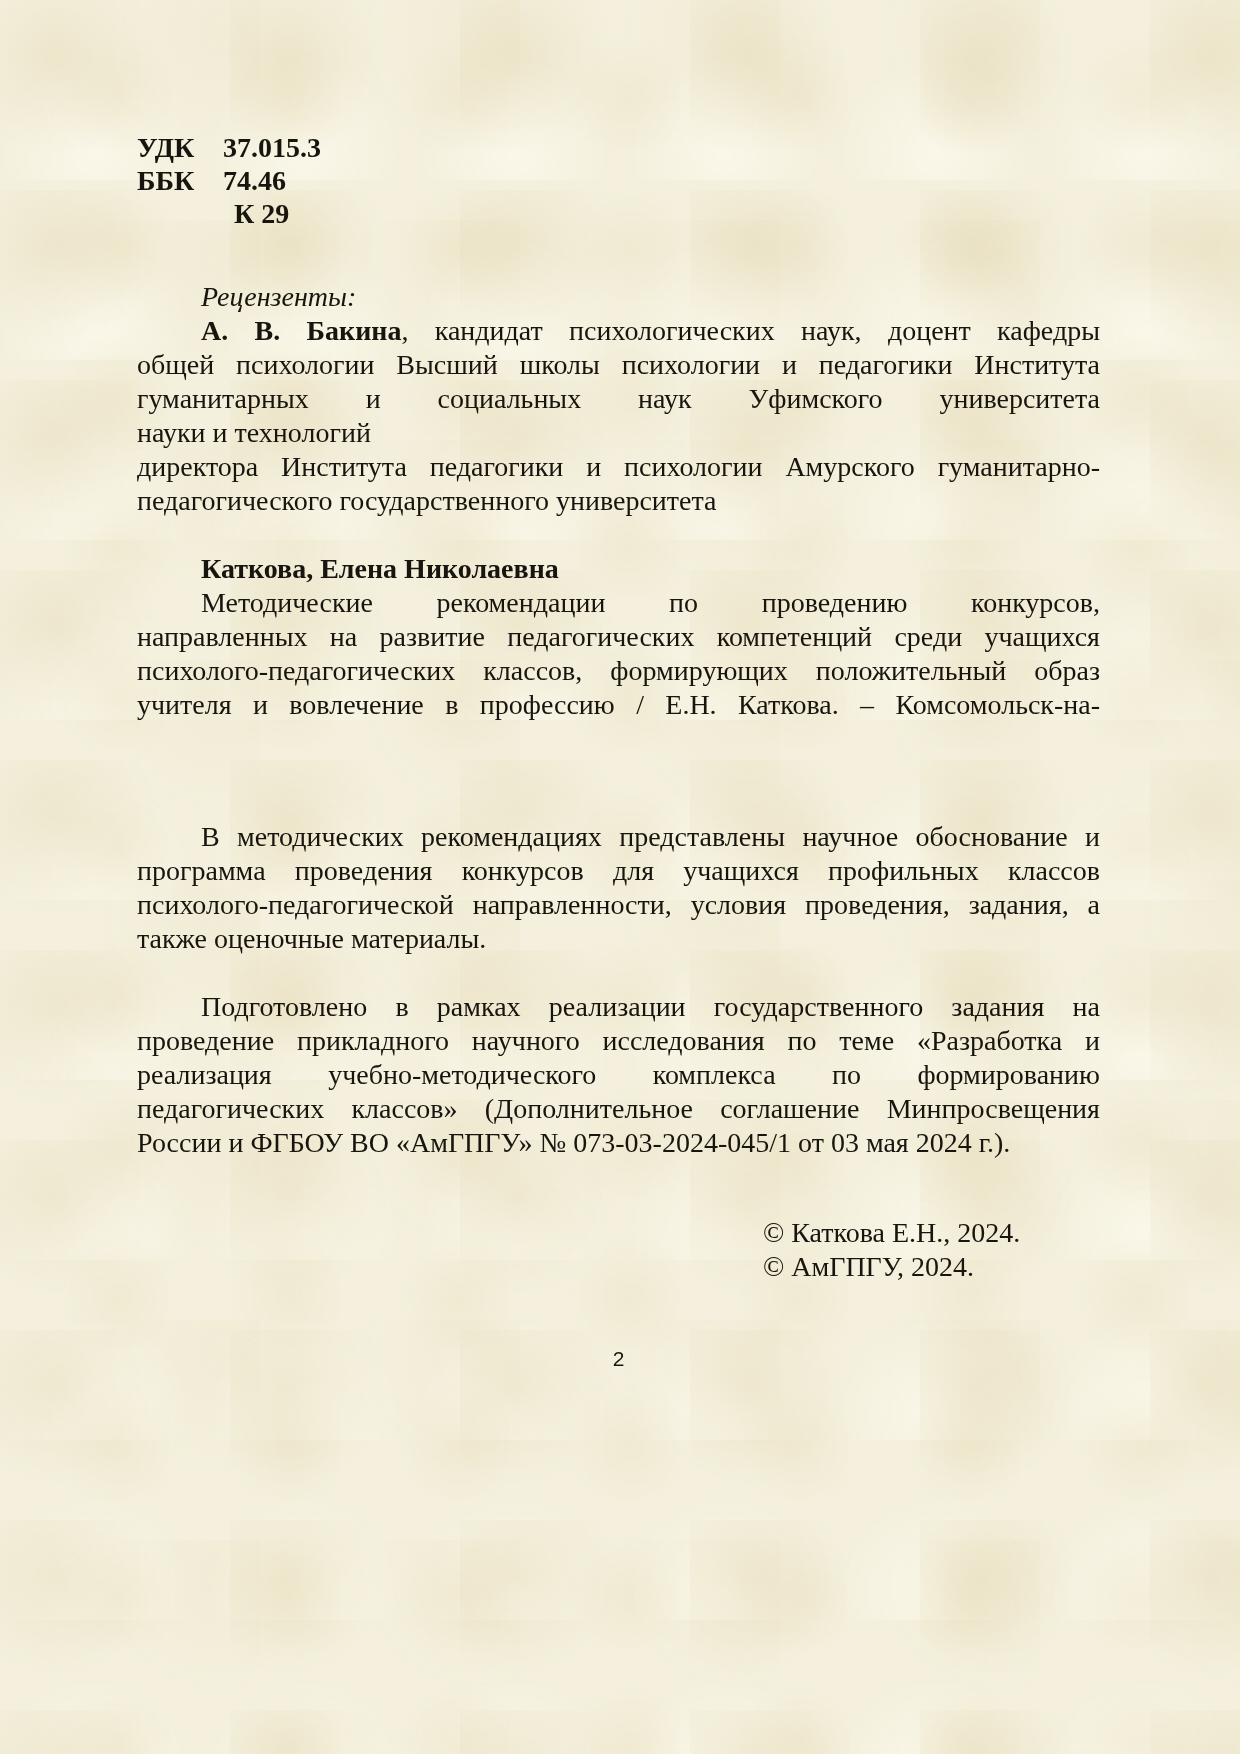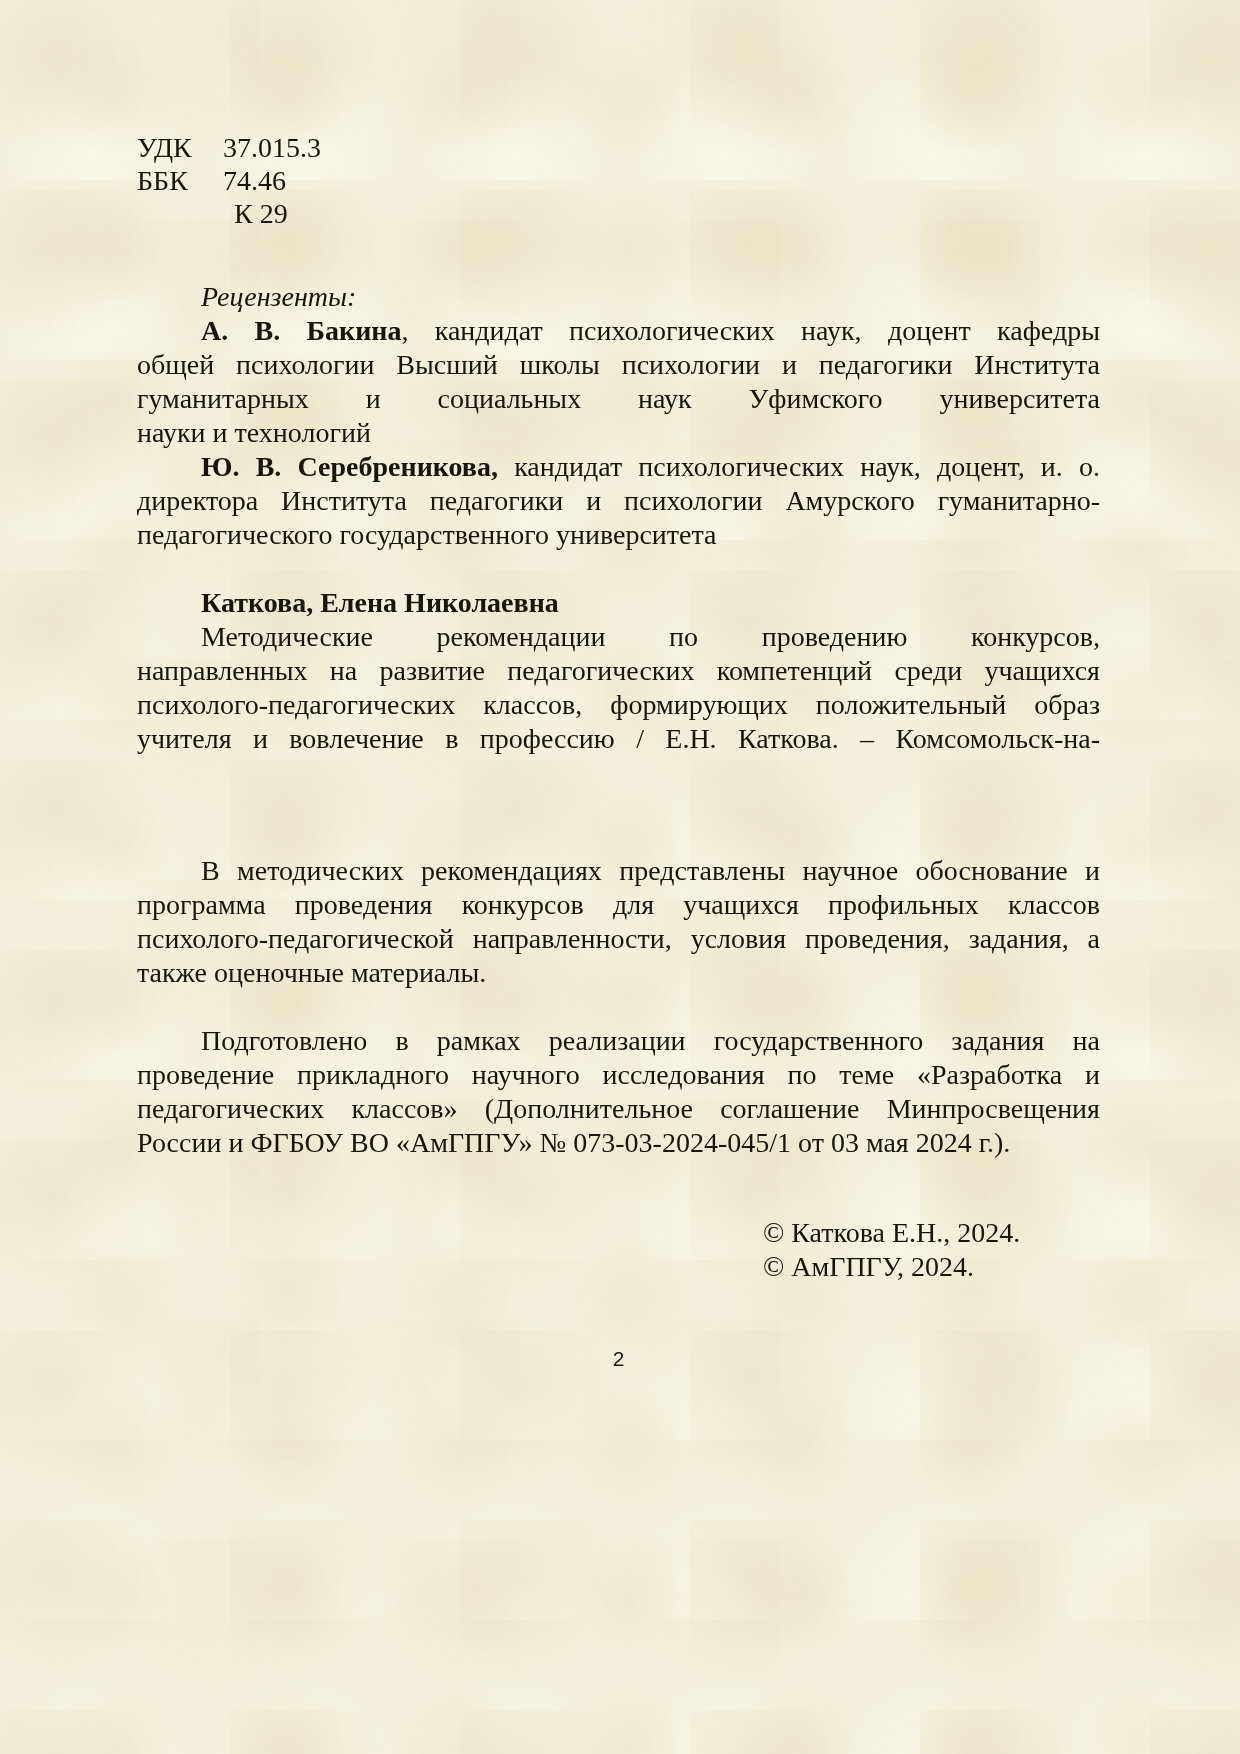--- a/index.html
+++ b/index.html
@@ -18,21 +18,21 @@
     font-family: "Liberation Serif", "DejaVu Serif", serif;
     color: #18150f;
   }
   .content {
     padding: 0 140px 0 137px; 
     font-size: 28px;
     line-height: 34px;
   }
   
   .udk { padding-top: 131px; line-height: 33px; }
-  .udk-row { display: flex; }
+  .udk-row { display: flex; font-weight: bold; }
   .udk-label { display: inline-block; width: 86px; }
   .udk-k { padding-left: 11px; }
   
   .pline { text-align: justify; text-align-last: justify; }
   .pline.last { text-align-last: left; }
   .fl { text-indent: 64px; }
   .ind-first > div:first-child { text-indent: 64px; }
   .italic { font-style: italic; }
   .bold { font-weight: bold; }
   .reviewers { margin-top: 50px; }
@@ -74,21 +74,20 @@
     <div>
       <div class="pline fl"><b>А. В. Бакина</b><span>, кандидат психологических наук, доцент кафедры</span></div>
       <div>
           <div class="pline">общей психологии Высший школы психологии и педагогики Института</div>
           <div class="pline">гуманитарных и социальных наук Уфимского университета</div>
           <div class="pline last">науки и технологий</div>
         </div>
     </div>
 
     <div>
-      <div class="pline fl"><b>Ю. В. Серебреникова,</b><span> кандидат психологических наук, доцент, и. о.</span></div>
       <div>
           <div class="pline">директора Института педагогики и психологии Амурского гуманитарно-</div>
           <div class="pline last">педагогического государственного университета</div>
         </div>
     </div>
   </div>
 
   <div class="author-head pline last fl bold">Каткова, Елена Николаевна</div>
 
   <div class="ind-first">
@@ -102,20 +101,21 @@
       <div class="pline">В методических рекомендациях представлены научное обоснование и</div>
       <div class="pline">программа проведения конкурсов для учащихся профильных классов</div>
       <div class="pline">психолого-педагогической направленности, условия проведения, задания, а</div>
       <div class="pline last">также оценочные материалы.</div>
     </div>
 
 
   <div class="grant ind-first">
       <div class="pline">Подготовлено в рамках реализации государственного задания на</div>
       <div class="pline">проведение прикладного научного исследования по теме «Разработка и</div>
+      <div class="pline">реализация учебно-методического комплекса по формированию</div>
       <div class="pline">педагогических классов» (Дополнительное соглашение Минпросвещения</div>
       <div class="pline last">России и ФГБОУ ВО «АмГПГУ» № 073-03-2024-045/1 от 03 мая 2024 г.).</div>
     </div>
 
   <div class="copyright">
     <div>© Каткова Е.Н., 2024.</div>
     <div>© АмГПГУ, 2024.</div>
   </div>
 
   <div class="pagenum">2</div>

